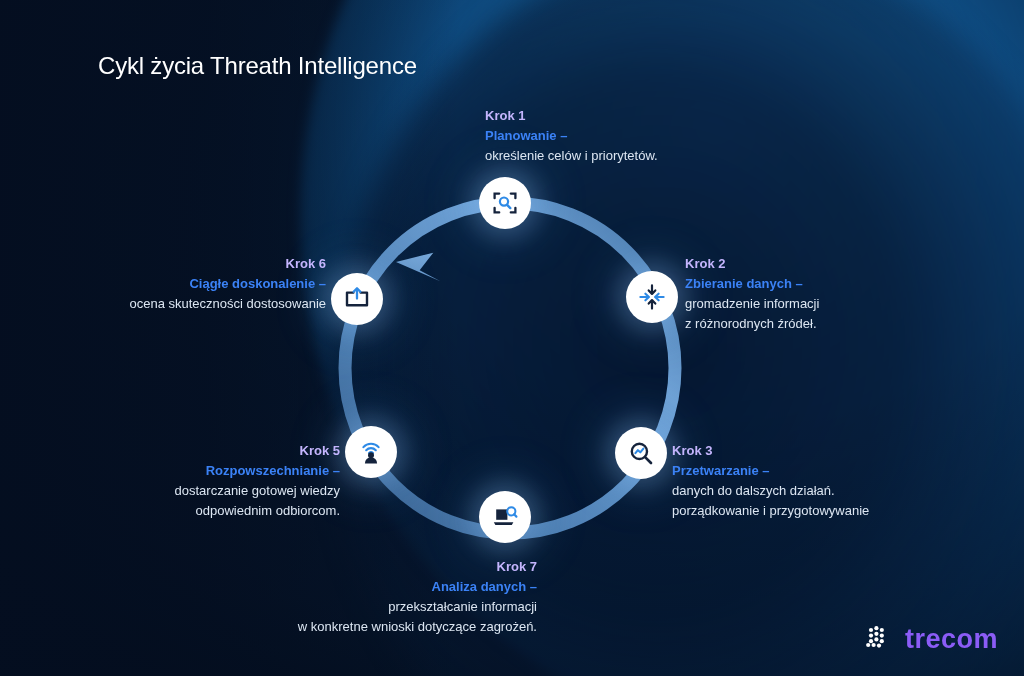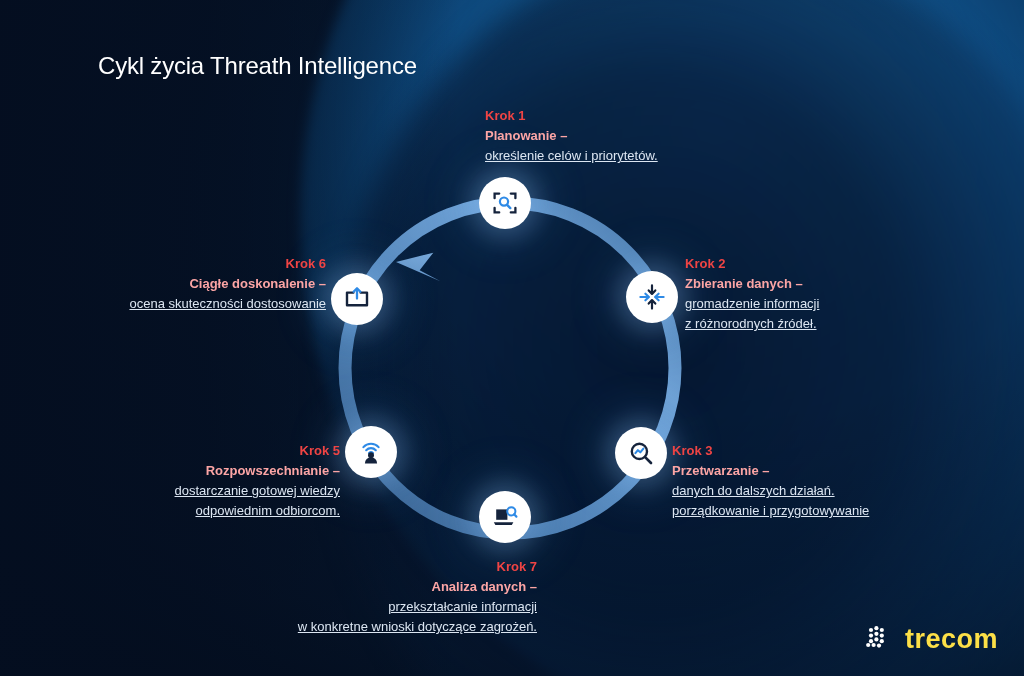--- a/index.html
+++ b/index.html
@@ -110,35 +110,35 @@
   .node svg { display:block; }
 
   
   .step {
     position:absolute;
     font-size: 13px;
     line-height: 1.55;
     color:#e8eef6;
     white-space: nowrap;
   }
-  .step .s-num { font-weight:700; color:#ef4444; display:block; }
-  .step .s-title { font-weight:700; color:#fca5a5; display:block; }
-  .step .s-desc { font-weight:400; color:#dce6f2; display:block;text-decoration:underline; }
+  .step .s-num { font-weight:700; color:#c4b5fd; display:block; }
+  .step .s-title { font-weight:700; color:#3b82f6; display:block; }
+  .step .s-desc { font-weight:400; color:#dce6f2; display:block; }
   .align-left  { text-align:left; }
   .align-right { text-align:right; }
 
   
   #logo {
     position:absolute;
     right: 26px; bottom: 22px;
     display:flex; align-items:center; gap:9px;
   }
   #logo-mark { width:30px; height:30px; display:block; }
   #logo-text {
-    font-size: 27px; font-weight:700; color:#fde047;
+    font-size: 27px; font-weight:700; color:#8b5cf6;
     letter-spacing: 0.5px; line-height:1;
   }
 </style>
 </head>
 <body>
 
 <div id="bg-base"></div>
 <div id="bg-sphere"></div>
 <div id="bg-core"></div>
 <div id="bg-rim"></div>

